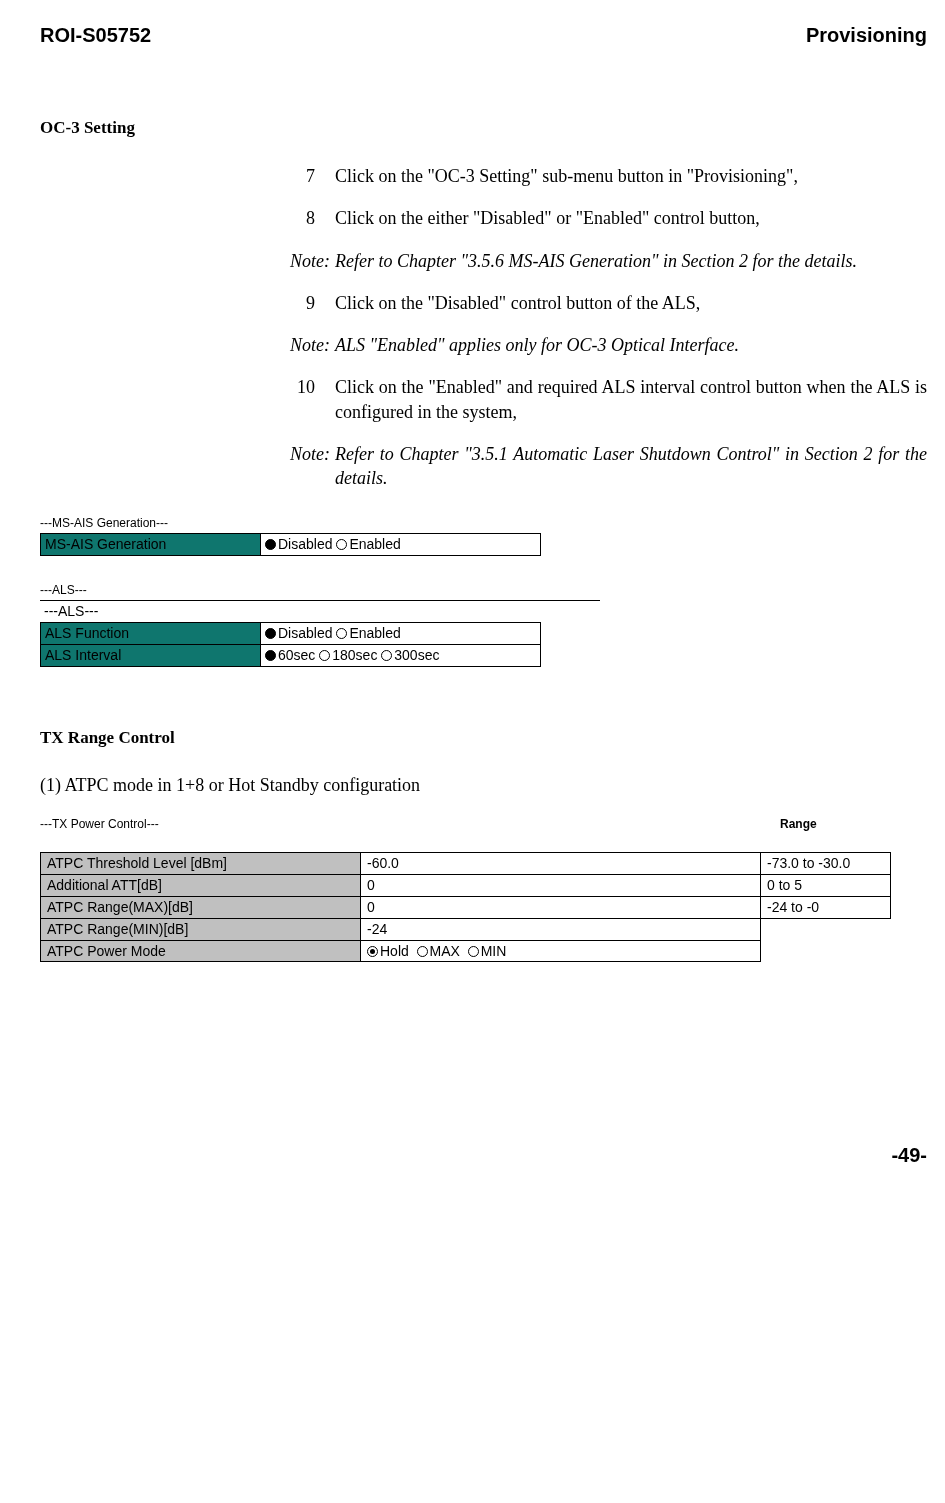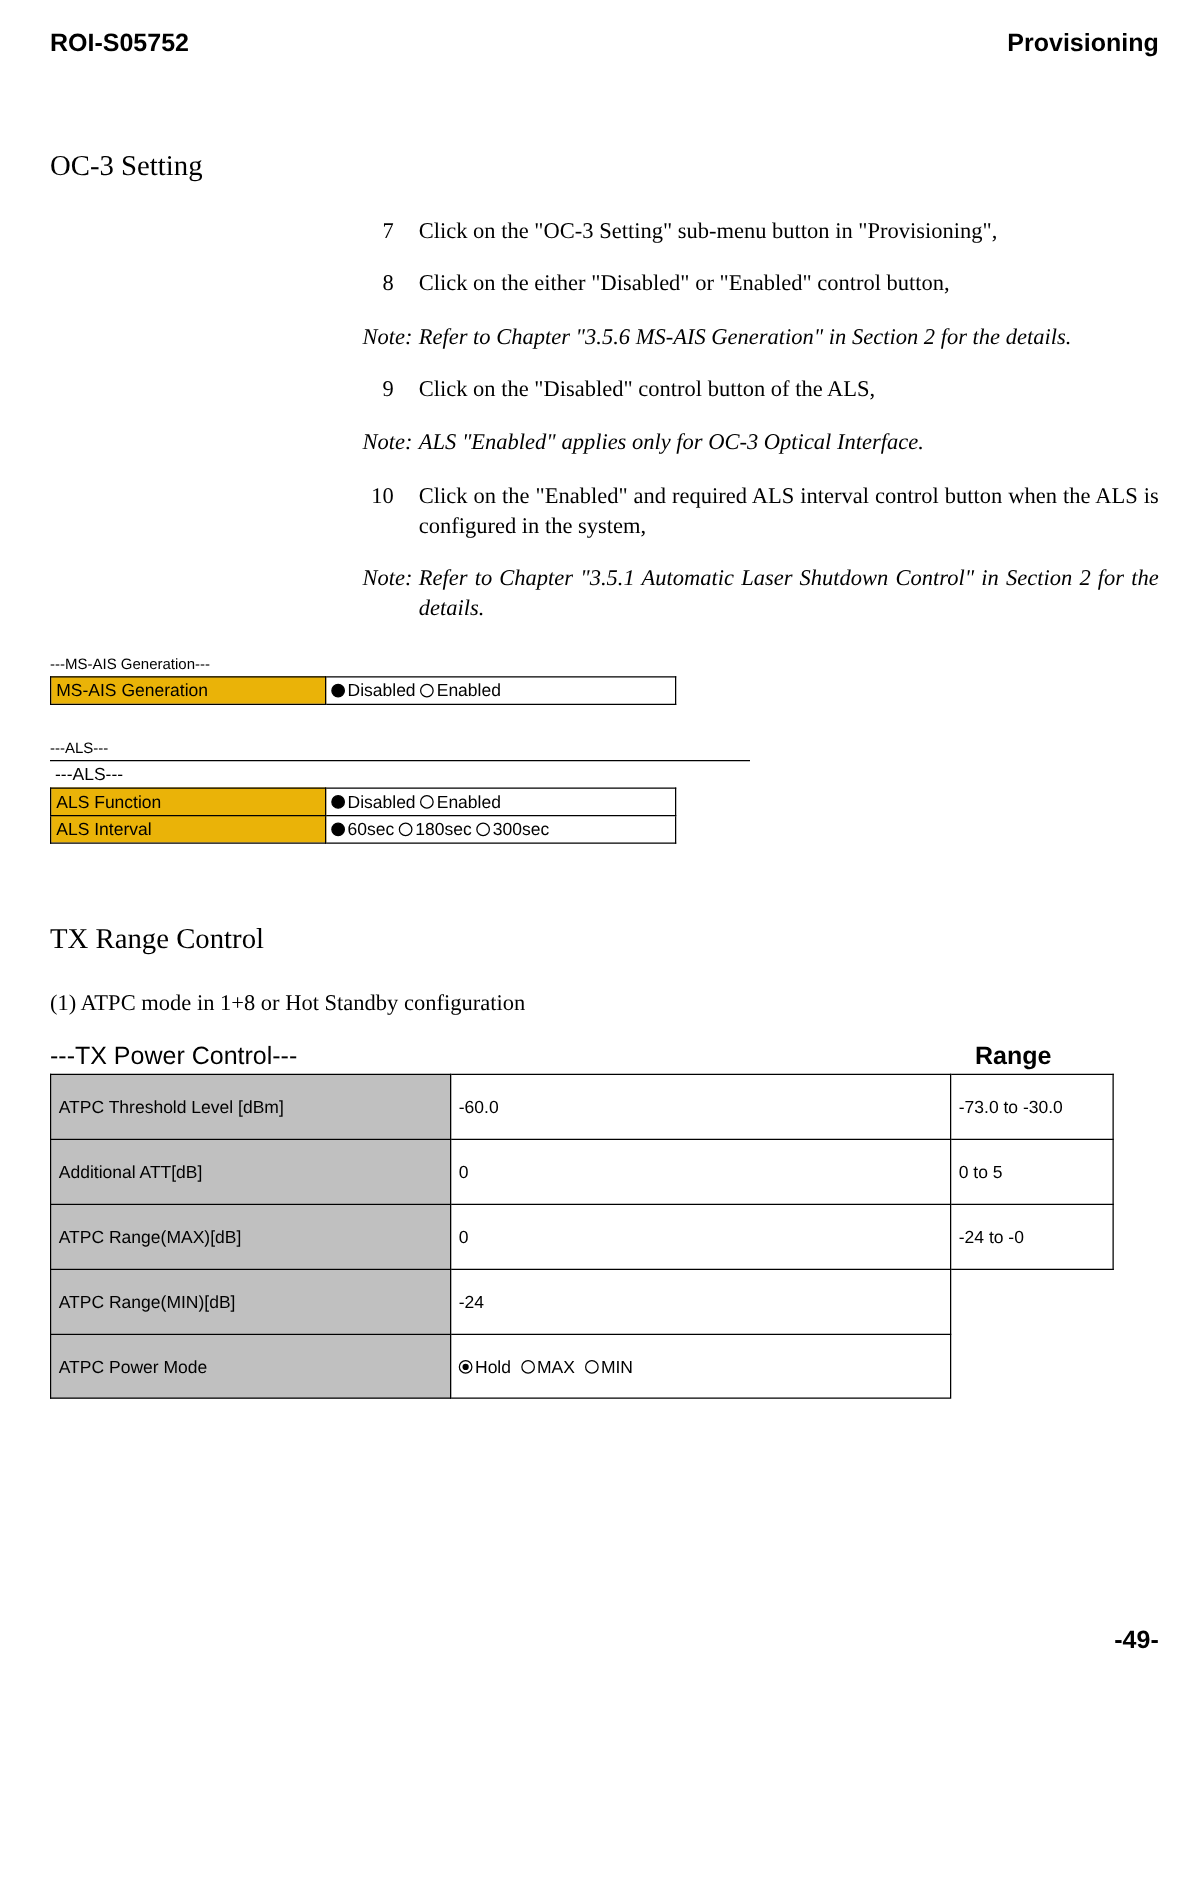--- a/index.html
+++ b/index.html
@@ -16,22 +16,22 @@
   .hdr-row {
     display: flex;
     justify-content: space-between;
     font-size: 20px;
     font-family: Arial, Helvetica, sans-serif;
     font-weight: bold;
     margin-bottom: 68px;
   }
   .section-heading {
     font-family: "Times New Roman", Times, serif;
-    font-weight: normal;
-    font-size: 23px;
+    font-weight: bold;
+    font-size: 17px;
     margin-bottom: 24px;
   }
   .step-block {
     margin-left: 250px;
     margin-bottom: 24px;
   }
   .step-row {
     display: flex;
     align-items: flex-start;
     margin-bottom: 18px;
@@ -69,21 +69,21 @@
     border-collapse: collapse;
     font-family: Arial, Helvetica, sans-serif;
     font-size: 14px;
   }
   table.cfg td {
     border: 1px solid #000;
     padding: 1px 4px;
     vertical-align: middle;
   }
   td.lbl {
-    background: #eab308;
+    background: #0f766e;
     width: 220px;
   }
   td.val {
     width: 280px;
   }
   .sub-als {
     font-family: Arial, Helvetica, sans-serif;
     font-size: 14px;
     padding: 1px 4px;
     border: 1px solid #000;
@@ -108,33 +108,33 @@
     content: "";
     position: absolute;
     width: 5px; height: 5px;
     border-radius: 50%;
     background: #000;
     left: 2px; top: 2px;
   }
   .tx-header-row {
     display: flex;
     font-family: Arial, Helvetica, sans-serif;
-    font-size: 20px;
-    margin-bottom: 0;
+    font-size: 12px;
+    margin-bottom: 20px;
   }
   .tx-header-left { width: 740px; }
   .tx-header-right { font-weight: bold; }
   table.txctl {
     border-collapse: collapse;
     font-family: Arial, Helvetica, sans-serif;
     font-size: 14px;
   }
   table.txctl td {
     border: 1px solid #000;
-    padding: 16px 6px;
+    padding: 1px 6px;
     margin-top: 40px;
   }
   td.txlbl { background: #c0c0c0; width: 320px; }
   td.txval { width: 400px; }
   td.txrng { width: 130px; }
   .page-no {
     font-family: Arial, Helvetica, sans-serif;
     font-weight: bold;
     font-size: 20px;
     text-align: right;

